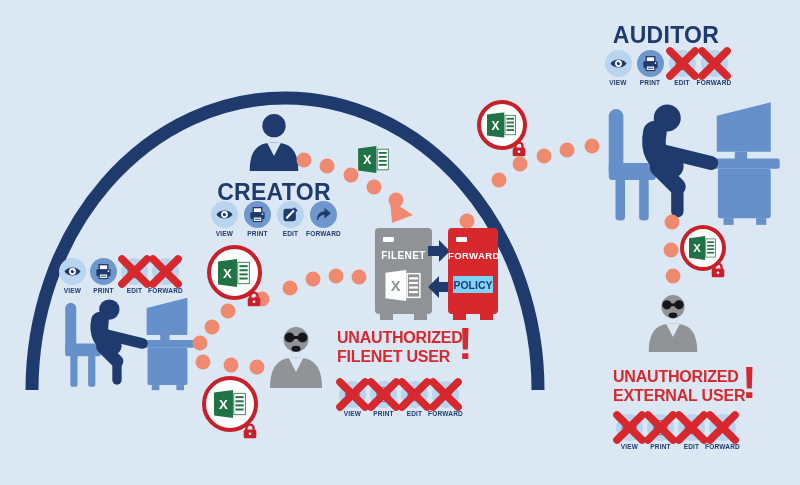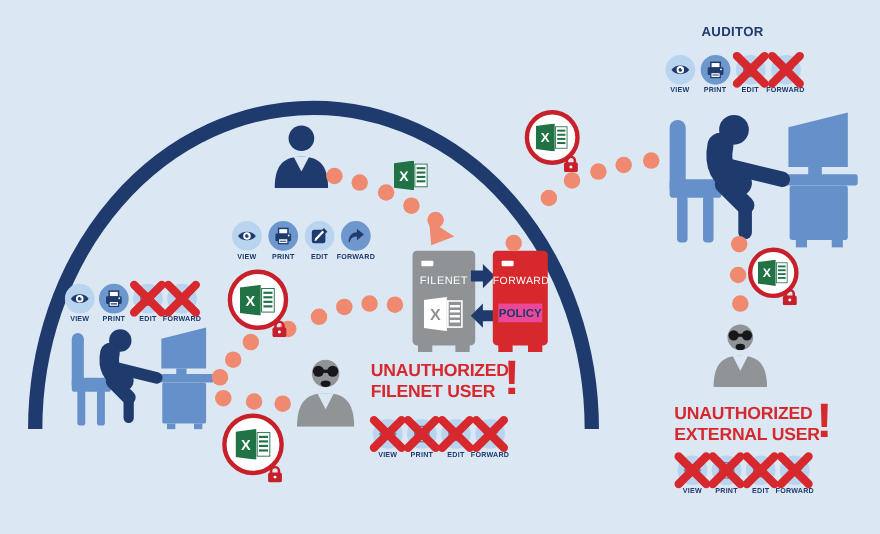--- a/index.html
+++ b/index.html
@@ -4,44 +4,44 @@
 <style>
   html,body{margin:0;padding:0}
   body{font-family:"Liberation Sans",sans-serif;}
   #stage{position:relative;width:800px;height:485px;background:#dbe8f4;overflow:hidden}
   svg{display:block}
   .abs{position:absolute}
   .overlay{position:absolute;left:0;top:0;width:800px;height:485px;pointer-events:none}
   .z1{z-index:1}.z2{z-index:2}.z3{z-index:3}.z4{z-index:4}
 
   .role-title{position:absolute;z-index:2;transform:translateX(-50%);font-weight:bold;
-    color:#1f3a6d;font-size:12px;letter-spacing:.3px;white-space:nowrap}
+    color:#1f3a6d;font-size:23px;letter-spacing:.3px;white-space:nowrap}
 
   .perms{position:absolute;z-index:2;display:flex}
   .perm{width:31px;display:flex;flex-direction:column;align-items:center}
   .perms.w33 .perm{width:33px}
   .perms.w32 .perm{width:32px}
   .disc{width:27px;height:27px;border-radius:50%;position:relative;background:#b9d4ee}
   .disc.dark{background:#6e97cd}
   .disc .glyph{position:absolute;left:4px;top:4px;width:19px;height:19px}
   .disc.denied .glyph{opacity:.55}
   .disc .xover{position:absolute;left:-4px;top:-4px;width:35px;height:35px}
   .plabel{margin-top:2px;font-size:6.5px;font-weight:bold;color:#1f3a6d;letter-spacing:.2px;white-space:nowrap}
 
   .warn-title{position:absolute;z-index:2;color:#d7282e;font-weight:bold;font-size:16px;
     line-height:19px;letter-spacing:-.2px;white-space:nowrap}
   .warn-mark{position:absolute;z-index:2;color:#d7282e;font-weight:bold;font-size:44px;line-height:44px}
 
   .server{position:absolute;z-index:2;border-radius:4px;box-sizing:border-box}
   .server .vent{position:absolute;left:8px;top:9px;width:11px;height:5px;background:#fff;border-radius:1px}
   .server .slabel{position:absolute;left:0;right:0;top:22px;text-align:center;color:#fff;
-    font-weight:normal;font-size:10px;letter-spacing:.4px}
+    font-weight:bold;font-size:10px;letter-spacing:.4px}
   .server .feet{position:absolute;bottom:-6px;left:0;right:0;display:flex;justify-content:space-between;padding:0 5px}
   .server .foot{width:13px;height:7px}
-  .chip{position:absolute;left:5px;top:48px;width:40px;height:17px;background:#ec4899;
+  .chip{position:absolute;left:5px;top:48px;width:40px;height:17px;background:#7dd3fc;
     display:flex;align-items:center;justify-content:center;color:#1f3a6d;font-weight:bold;font-size:10.5px}
 
   .badge{position:absolute;z-index:4;background:#fff;border:4px solid #c8202a;border-radius:50%;
     display:flex;align-items:center;justify-content:center;box-sizing:border-box}
   .badge .lock{position:absolute;width:18px;height:17px;right:-5px;bottom:-11px}
 </style>
 </head>
 <body>
 
 <div id="stage">
@@ -128,20 +128,21 @@
     </defs>
   </svg>
 
   <svg class="overlay z1">
     <path d="M 32 390 A 253 292 0 0 1 538 390" fill="none" stroke="#1f3a6d" stroke-width="13"></path>
   </svg>
 
   <svg class="abs z2" style="left:246px;top:113px;width:56px;height:58px;color:#1f3a6d" viewBox="0 0 60 62">
       <use href="#g-bust"></use>
     </svg>
+  <div class="role-title" style="left:274px;top:179px">CREATOR</div>
   <div class="perms w33" style="left:208px;top:201px">
     <div class="perm">
       <div class="disc">
           <svg class="glyph" viewBox="0 0 20 20">
             <use href="#g-eye"></use>
           </svg>
         </div>
       <div class="plabel">VIEW</div>
     </div>
     <div class="perm">

